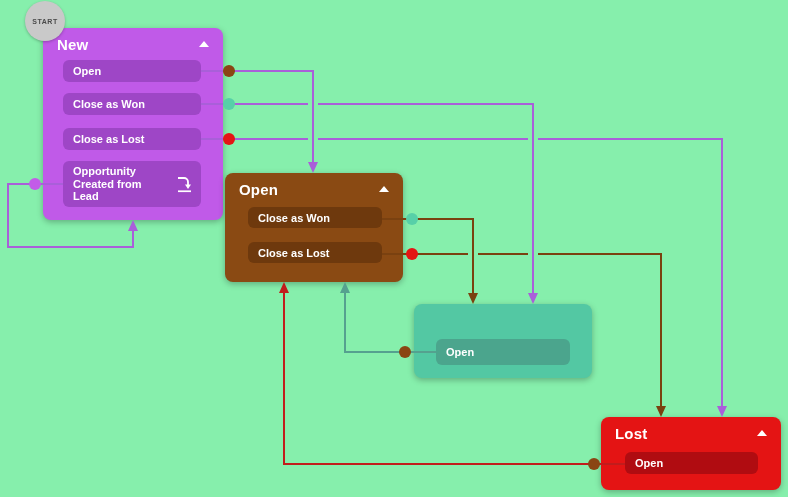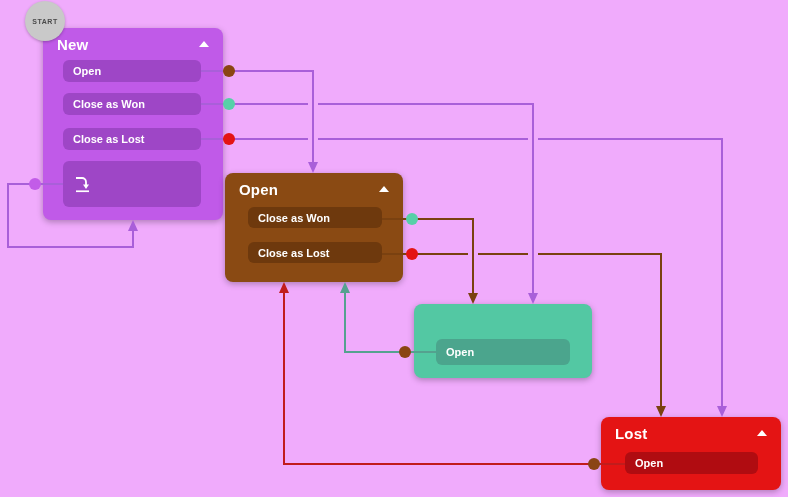--- a/index.html
+++ b/index.html
@@ -1,18 +1,18 @@
 <!DOCTYPE html>
 <html><head>
 <meta charset="utf-8">
 <style>
   html,body { margin:0; padding:0; background:#ffffff; }
   .canvas {
     position:relative; width:788px; height:497px; overflow:hidden;
-    background:#f0abfc;
+    background:#86efac;
     font-family:"Liberation Sans", sans-serif;
     text-decoration:underline;
   }
 
   
   .state {
     position:absolute; border-radius:8px; z-index:1;
     box-shadow:0 2px 6px rgba(0,0,0,.28);
   }
   .state-header {
@@ -79,20 +79,21 @@
     <div class="t-btn" id="btn-new-0">
       <span class="t-label">Open</span>
     </div>
     <div class="t-btn" id="btn-new-1">
       <span class="t-label">Close as Won</span>
     </div>
     <div class="t-btn" id="btn-new-2">
       <span class="t-label">Close as Lost</span>
     </div>
     <div class="t-btn" id="btn-new-3">
+      <span class="t-label">Opportunity Created from Lead</span>
       <span>
         <svg width="18" height="19" viewBox="0 0 18 19">
           <path d="M3 4 h6 a4 4 0 0 1 4 4 v3" fill="none" stroke="#ffffff" stroke-width="1.8"></path>
           <polygon points="10,10.5 16,10.5 13,15" fill="#ffffff"></polygon>
           <rect x="3" y="16.4" width="13" height="1.7" fill="#ffffff"></rect>
         </svg>
       </span>
     </div>
   </div>
 

